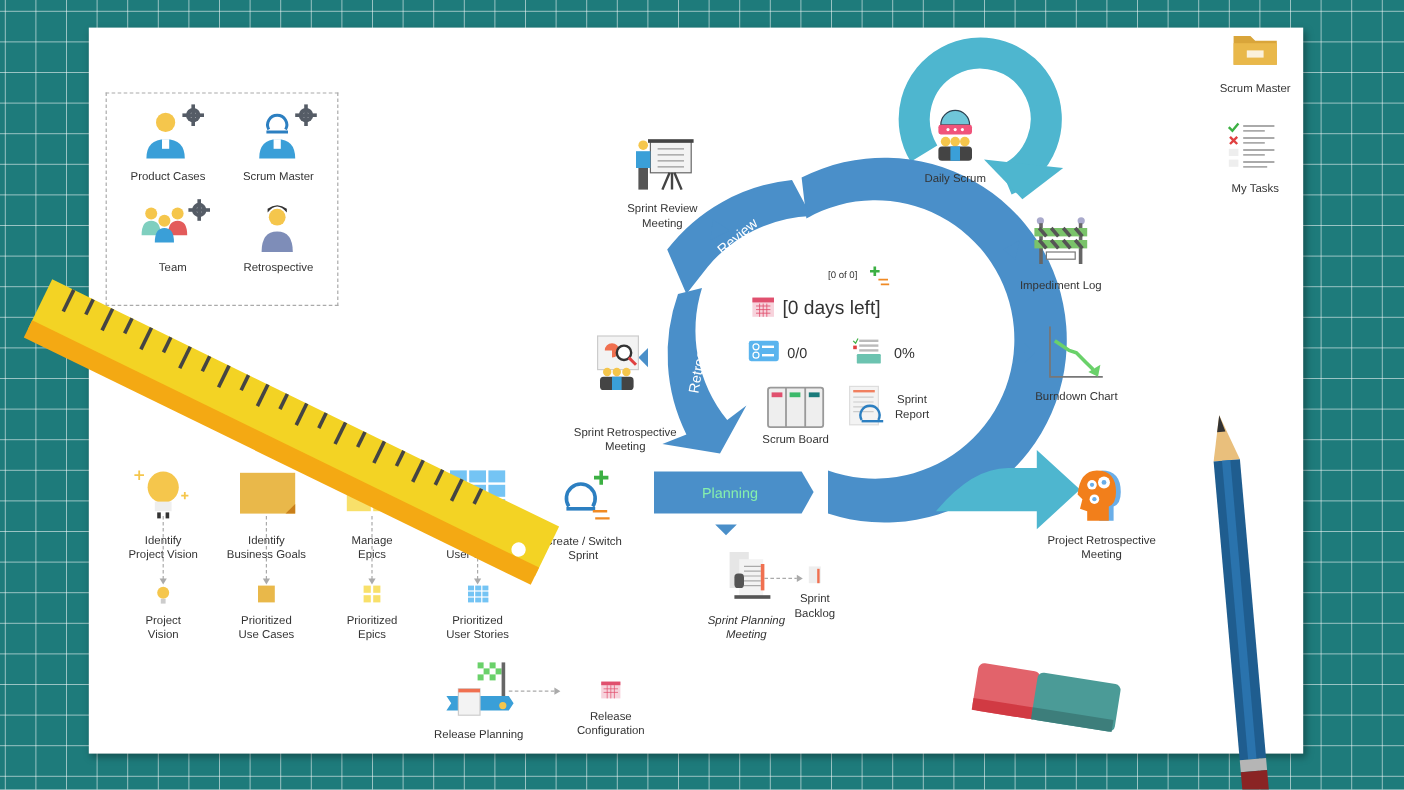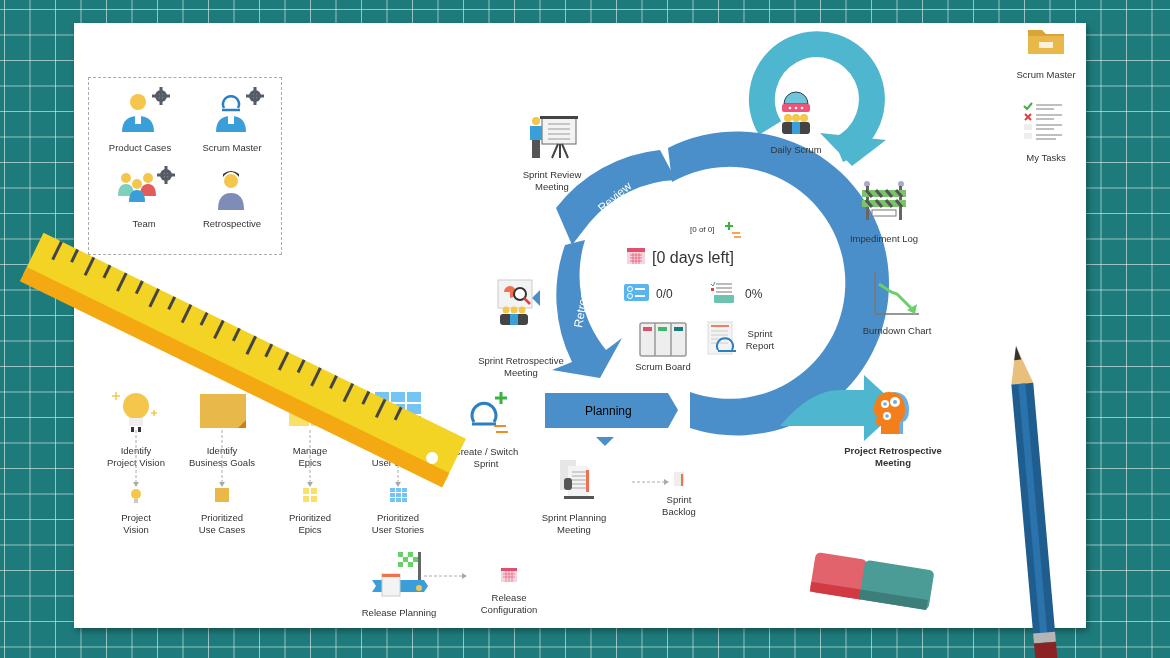--- a/index.html
+++ b/index.html
@@ -117,21 +117,21 @@
   <polygon points="596,437 614,437 605,446" fill="#4a8fc9"></polygon>
 </svg>
 
 <svg class="abs" style="left:0;top:0;" width="1170" height="658">
   <path d="M780 426 Q810 390 840 390 L864 390 L864 375 L900 408 L864 441 L864 426 Z" fill="#4eb6cf"></path>
 </svg>
 
 <div class="abs" style="left:595px;top:190px;color:#fff;font-size:12px;transform:rotate(-40deg);">Review</div>
 <div class="abs" style="left:554px;top:292px;color:#fff;font-size:12px;transform:rotate(-80deg);">Retrospect</div>
 <div class="abs" style="left:776px;top:250px;color:#fff;font-size:12px;transform:rotate(75deg);">Implementation</div>
-<div class="abs" style="left:585px;top:404px;color:#000000;font-size:12px;">Planning</div>
+<div class="abs" style="left:585px;top:404px;color:#86efac;font-size:12px;">Planning</div>
 
 <div class="center-txt" style="left:690px;top:225px;font-size:8px;">[0 of 0]</div>
 <svg class="abs" style="left:724px;top:221px;" width="18" height="18">
   <path d="M5 1 V9 M1 5 H9" stroke="#3cb043" stroke-width="2.2"></path>
   <path d="M8 12 H16 M10 16 H17" stroke="#f08a24" stroke-width="1.6"></path>
 </svg>
 <svg class="abs" style="left:626px;top:246px;" width="22" height="20">
   <rect x="1" y="2" width="18" height="16" fill="#f7d3dc"></rect>
     <rect x="1" y="2" width="18" height="4" fill="#e0506e"></rect>
   <path d="M4 9 H16 M4 12 H16 M4 15 H16 M7 7 V18 M10 7 V18 M13 7 V18" stroke="#e0506e" stroke-width="0.7"></path>
@@ -239,21 +239,21 @@
     <circle cx="38" cy="32" r="3.5" fill="#f5c64c"></circle>
       <circle cx="46" cy="32" r="3.5" fill="#f5c64c"></circle>
       <circle cx="54" cy="32" r="3.5" fill="#f5c64c"></circle>
     <rect x="32" y="36" width="28" height="11" rx="3" fill="#444"></rect>
       <rect x="42" y="36" width="8" height="11" fill="#3a9fd8"></rect>
   </svg>
   <div class="lbl" style="left:5px;top:56px;width:96px;margin-top:21px;">Sprint Retrospective
 Meeting</div>
 </div>
 
-<div class="abs" style="left:843px;top:390px;width:100px;height:80px;font-weight:bold;">
+<div class="abs" style="left:868px;top:390px;width:100px;height:80px;">
   <svg width="100" height="48" viewBox="0 0 100 48">
     <path d="M50 2 Q66 2 66 20 Q66 30 60 32 L60 44 L48 44 Z" fill="#6aaee8"></path>
     <path d="M46 2 Q62 2 62 20 Q62 30 56 32 L56 44 L38 44 L38 36 L32 34 L34 26 L30 22 Q32 2 46 2 Z" fill="#f27f1b"></path>
     <circle cx="42" cy="14" r="4" fill="#fff"></circle>
       <circle cx="52" cy="12" r="5" fill="#fff"></circle>
       <circle cx="44" cy="26" r="4" fill="#fff"></circle>
     <circle cx="42" cy="14" r="1.8" fill="#6aaee8"></circle>
       <circle cx="52" cy="12" r="2" fill="#6aaee8"></circle>
       <circle cx="44" cy="26" r="1.8" fill="#6aaee8"></circle>
   </svg>
@@ -396,21 +396,21 @@
   <svg width="80" height="48" viewBox="0 0 80 48">
     <path d="M28 32 A12 12 0 1 1 48 32" fill="none" stroke="#2c7fc1" stroke-width="3"></path>
     <line x1="26" y1="34" x2="50" y2="34" stroke="#2c7fc1" stroke-width="3"></line>
     <path d="M55 2 V14 M49 8 H61" stroke="#3cb043" stroke-width="3"></path>
     <path d="M48 36 H60 M50 42 H62" stroke="#f08a24" stroke-width="2"></path>
   </svg>
   <div class="lbl" style="left:0;top:56px;width:80px;">Create / Switch
 Sprint</div>
 </div>
 
-<div class="abs" style="left:534px;top:456px;width:80px;height:80px;">
+<div class="abs" style="left:582px;top:456px;width:80px;height:80px;font-style:italic;">
   <svg width="80" height="46" viewBox="0 0 80 46">
     <rect x="26" y="4" width="16" height="30" fill="#e6e6e6"></rect>
     <rect x="34" y="10" width="20" height="32" fill="#f3f3f3"></rect>
     <rect x="30" y="22" width="8" height="12" fill="#555" rx="3"></rect>
     <path d="M38 16 H52 M38 20 H52 M38 24 H52 M38 28 H52 M38 32 H52" stroke="#aaa"></path>
     <rect x="52" y="14" width="3" height="22" fill="#f07050"></rect>
     <rect x="30" y="40" width="30" height="3" fill="#555"></rect>
   </svg>
   <div class="lbl" style="left:0;top:56px;width:80px;">Sprint Planning
 Meeting</div>

